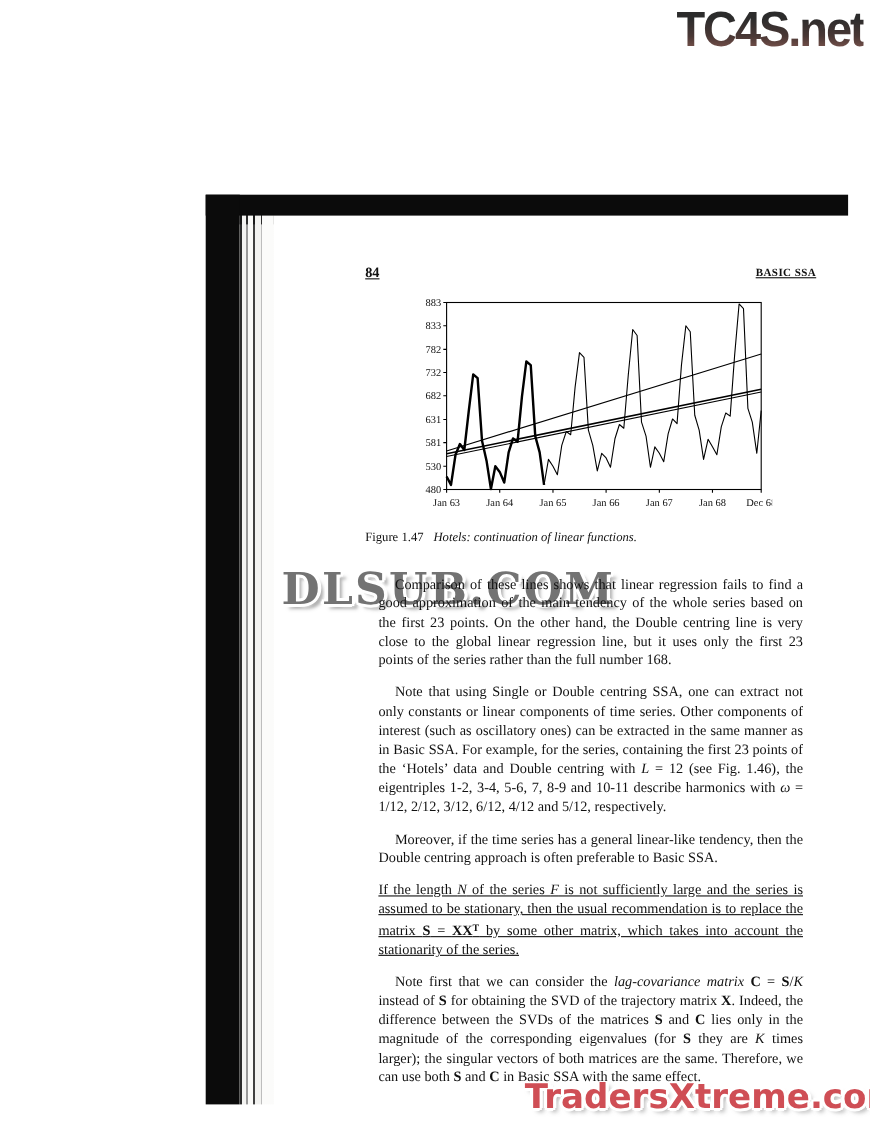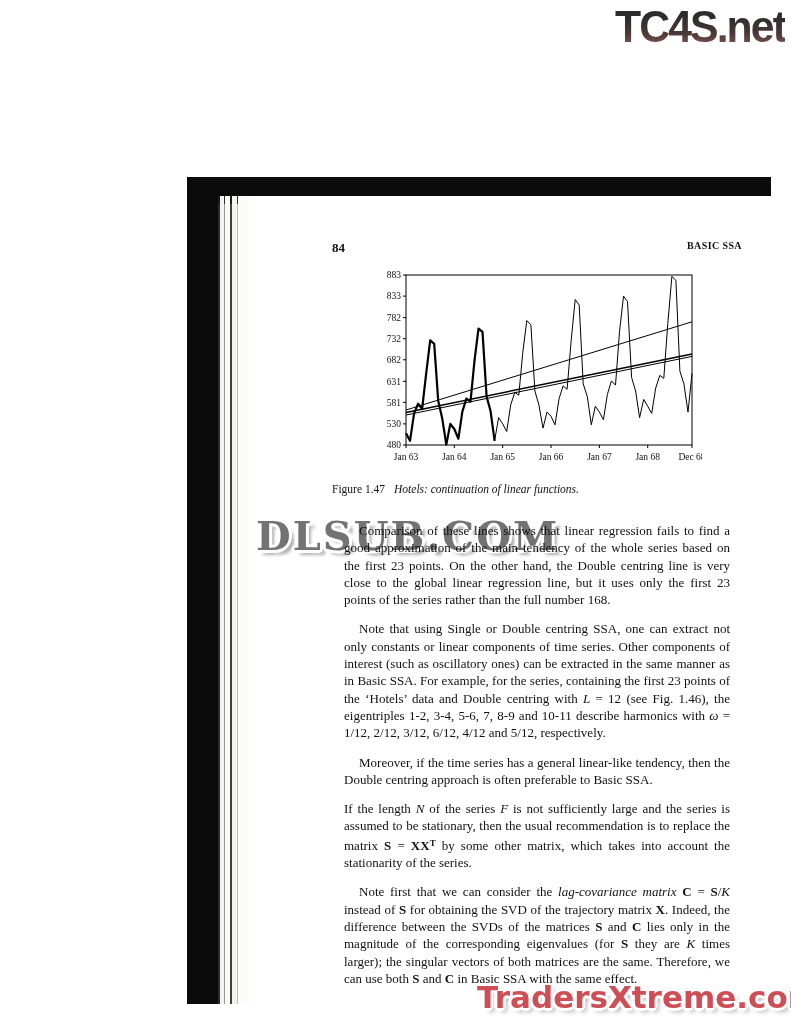--- a/index.html
+++ b/index.html
@@ -48,33 +48,33 @@
     left:477px;top:979px;
     font-family:"DejaVu Sans",sans-serif;font-weight:700;font-size:31px;letter-spacing:0;
     color:#cf4e55;
     text-shadow:
       -2px -2px 0 #fff, 2px -2px 0 #fff, -2px 2px 0 #fff, 2px 2px 0 #fff,
       -3px 0 0 #fff, 3px 0 0 #fff, 0 3px 0 #fff, 0 -3px 0 #fff,
       4px 4px 4px rgba(120,120,120,.55);
   }
   
   .page-content{position:absolute;left:332px;top:240px;width:410px;}
-  .header-row{display:flex;justify-content:space-between;align-items:flex-start;font-size:13px;font-weight:700;}
+  .header-row{display:flex;justify-content:space-between;align-items:center;font-size:13px;font-weight:700;text-decoration:underline;}
   .running-title{letter-spacing:.4px;font-size:10px;}
   .chart-wrap{margin:14px 0 0 48px;width:322px;}
   .chart-svg{display:block;font-family:"Liberation Serif",serif;}
   .figure-caption{margin-top:13px;font-size:11.5px;}
   .figure-caption .cap-label{margin-right:9px;}
   .figure-caption .cap-text{font-style:italic;}
   .para{font-size:13px;line-height:17.3px;text-align:justify;margin:12px;}
   .indent{text-indent:15px;}
   #p1{margin-top:27px;}
   #p2{margin-top:10px;}
   #p3{margin-top:0;}
-  #p4{margin-top:0;}
+  #p4{margin-top:0;text-decoration:underline;}
   #p5{margin-top:0;}
   .section-heading{margin-top:25px;margin-bottom:17px;font-size:13px;font-style:italic;font-weight:700;}
   .section-heading .sec-num{margin-right:10px;}
   .run-i{font-style:italic;}
   .run-b{font-weight:700;}
   .run-supb{font-size:9px;vertical-align:4px;font-weight:700;}
 </style>
 </head>
 <body>
 

